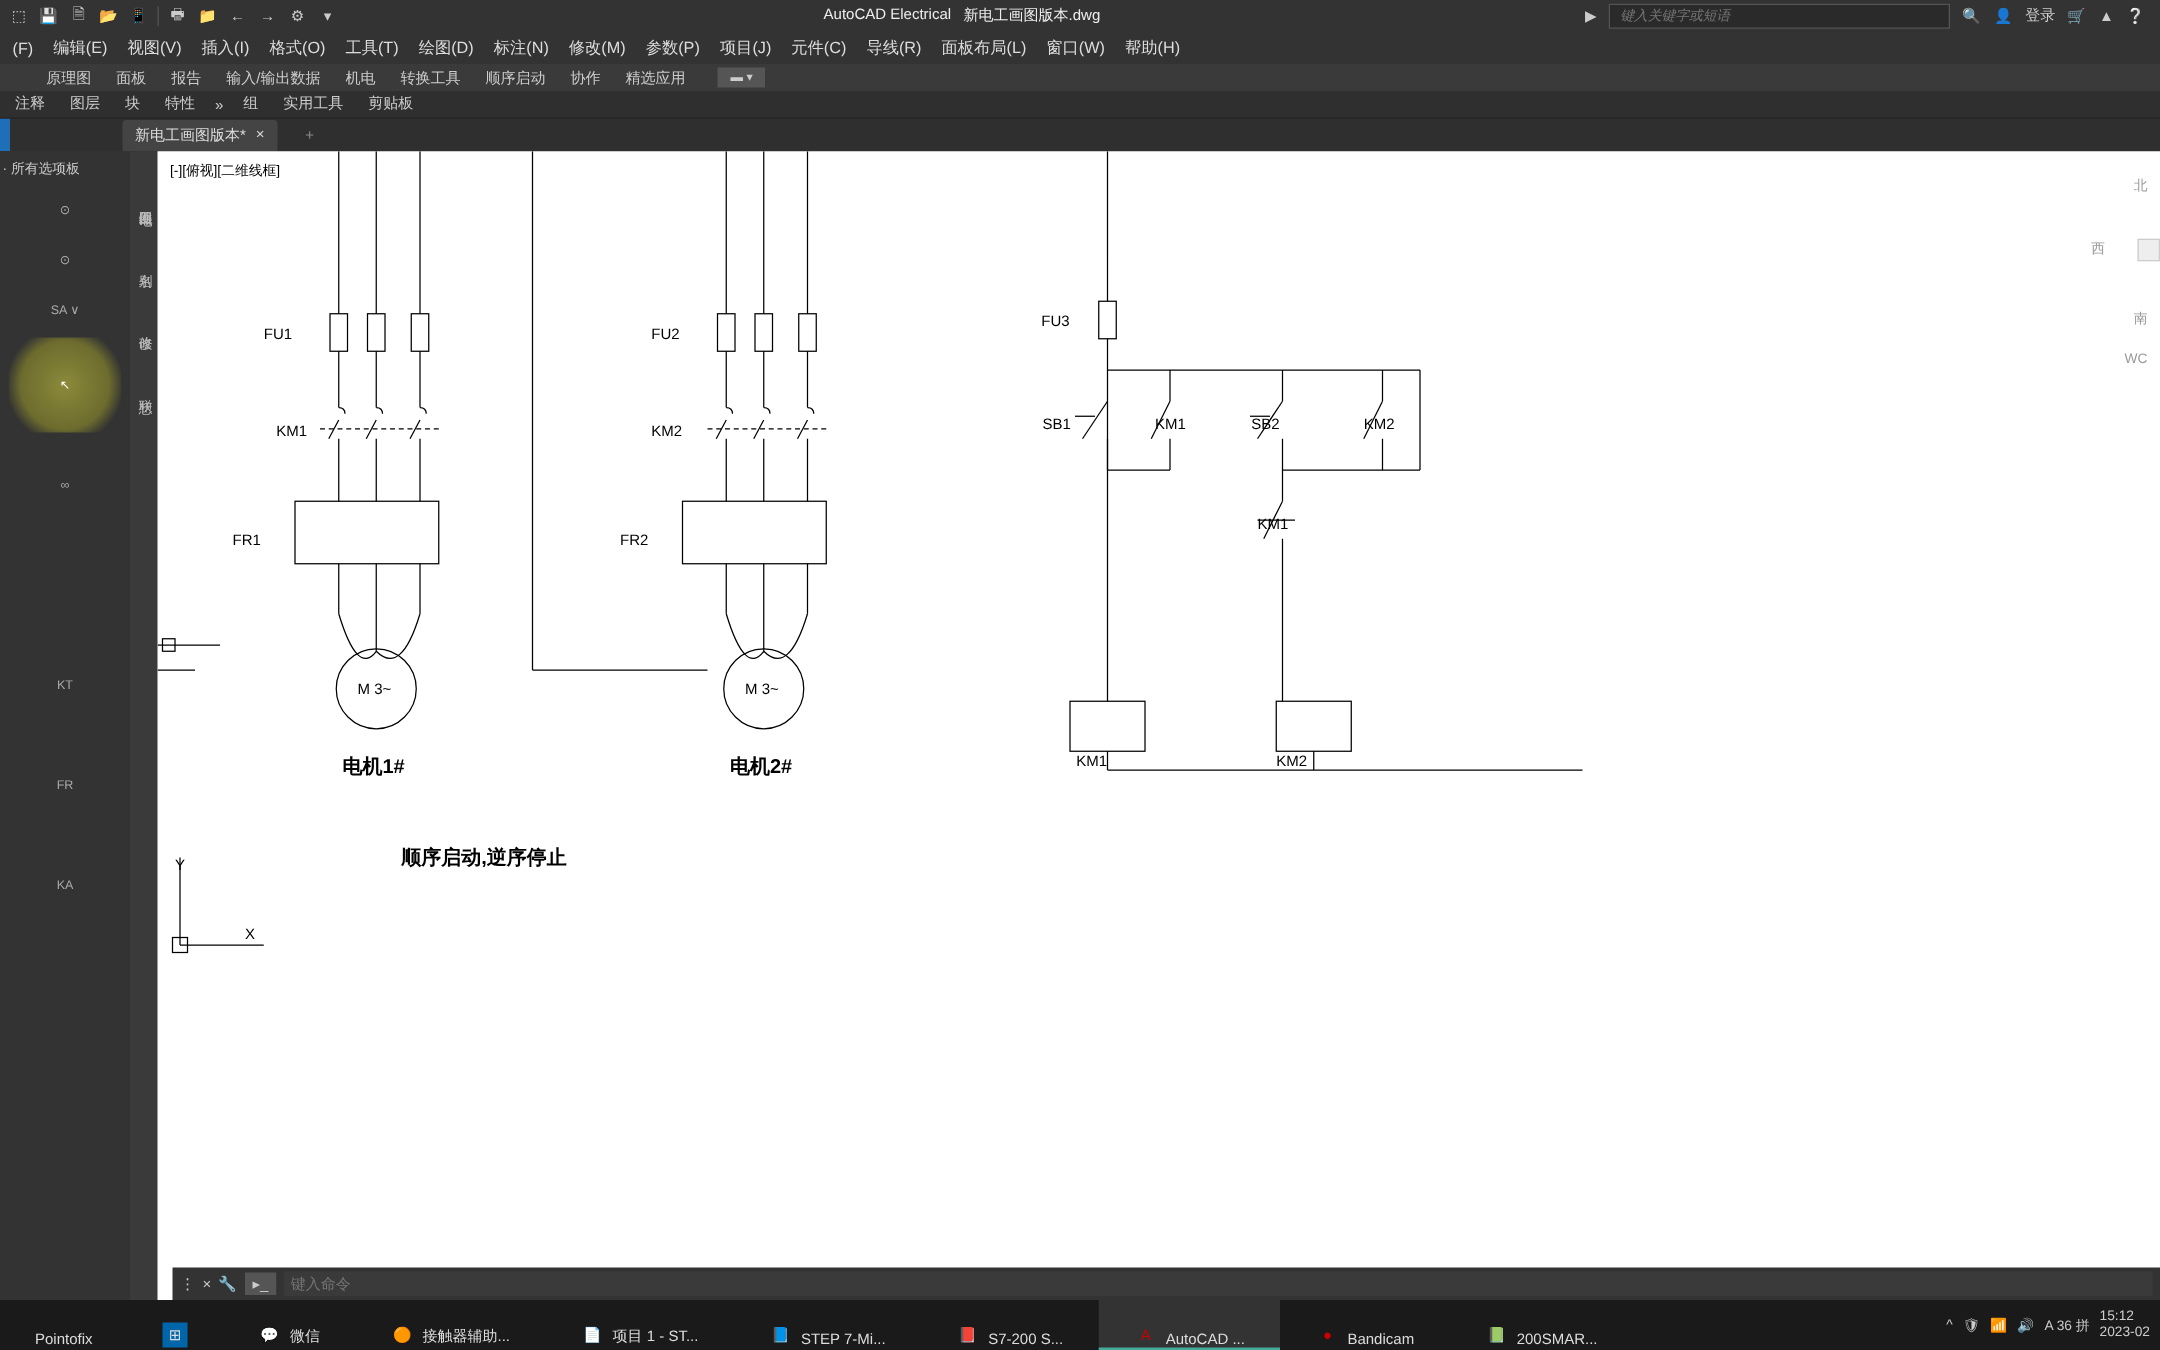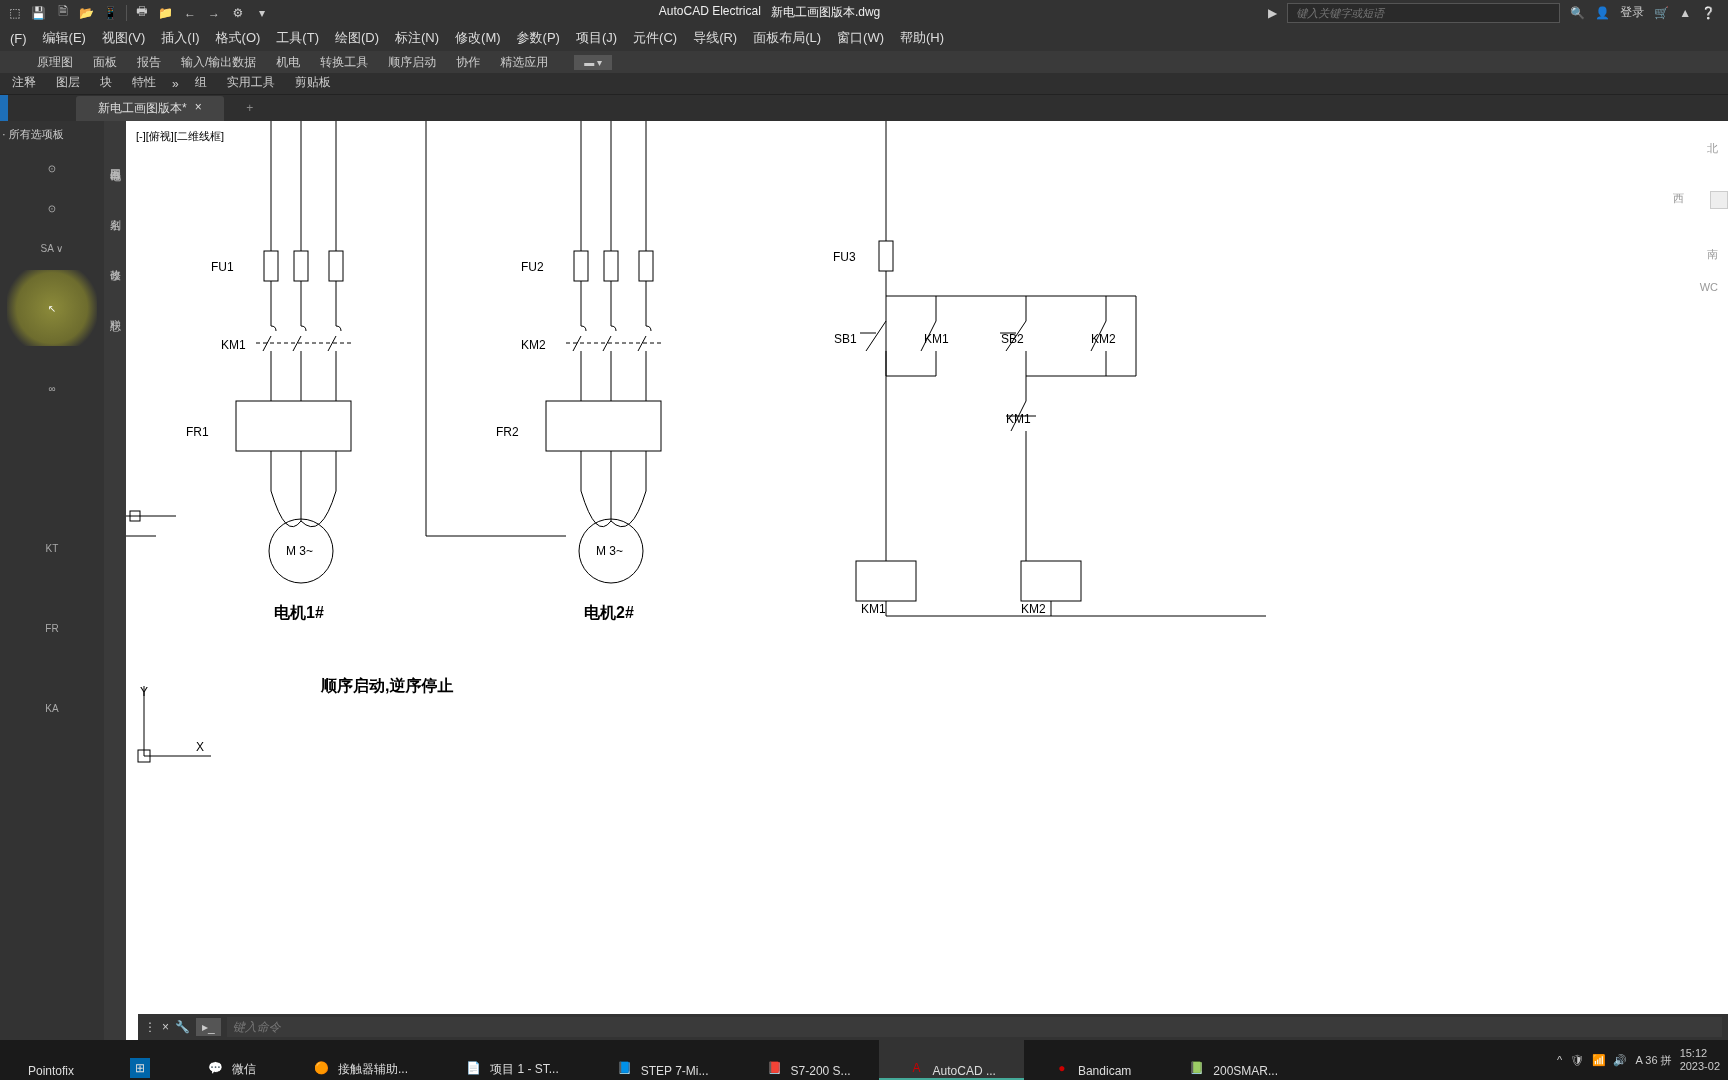--- a/index.html
+++ b/index.html
@@ -11,39 +11,39 @@
 .title-right{display:flex;align-items:center;gap:10px;margin-right:6px}
 .search-box{position:relative}
 .search-box input{background:#2a2a2a;color:#999;border:1px solid #555;padding:3px 120px 3px 8px;font-size:11px;font-style:italic;height:20px}
 .menu-bar{height:26px;background:#333;display:flex;align-items:center;padding:0 2px;gap:0}
 .menu-item{padding:4px 8px;font-size:13px;color:#ddd;cursor:pointer}
 .ribbon-tabs{height:22px;background:#3a3a3a;display:flex;align-items:center;padding:0 27px;gap:0}
 .ribbon-tab{padding:4px 10px;font-size:12px;color:#ccc;cursor:pointer}
 .ribbon-panels{height:22px;background:#2f2f2f;display:flex;align-items:flex-end;padding:0 2px;gap:0;border-bottom:1px solid #222}
 .ribbon-panel{padding:3px 10px;font-size:12px;color:#ccc;cursor:pointer}
 .file-tabs{height:26px;background:#2f2f2f;display:flex;align-items:center;padding:0 6px}
-.file-tab{background:#444;padding:4px 22px;font-size:12px;color:#ddd;margin-left:70px;display:flex;gap:8px;align-items:flex-start;border-radius:3px 3px 0 0}
+.file-tab{background:#444;padding:4px 10px;font-size:12px;color:#ddd;margin-left:92px;display:flex;gap:8px;align-items:flex-start;border-radius:3px 3px 0 0}
 .file-tab-new{margin-left:16px;width:20px;height:20px;display:flex;align-items:center;justify-content:center;cursor:pointer;color:#888}
 .work-area{position:absolute;top:121px;left:0;right:0;bottom:40px;display:flex}
 .left-panel{width:126px;background:#333;display:flex}
 .lp-main{flex:1;background:#333;padding-top:2px}
 .lp-header{font-size:11px;color:#ccc;padding:4px 2px}
 .lp-sym{width:90px;height:76px;display:flex;align-items:center;justify-content:center;margin:4px auto;color:#aaa;font-size:10px}
 .lp-sym.sa{height:36px}
 .lp-sym.sel{background:radial-gradient(circle,#8b8a3a 0%,#6d6c2e 60%,transparent 80%)}
 .lp-side{width:22px;background:#3a3a3a;display:flex;flex-direction:column;align-items:center;gap:50px;padding-top:40px}
 .lp-side span{writing-mode:vertical-rl;font-size:11px;color:#bbb}
 .canvas{flex:1;background:#fff;position:relative}
 .canvas-label{position:absolute;top:8px;left:10px;font-size:11px;color:#000}
 svg.schematic{position:absolute;top:0;left:0}
 .right-widgets{position:absolute;right:0;top:0;width:60px;height:100%;pointer-events:none}
 .rw{position:absolute;right:10px;color:#999;font-size:11px}
 .cmd-bar{position:absolute;bottom:40px;left:138px;right:0;height:26px;background:#333;display:flex;align-items:center;padding:0 6px;gap:6px}
 .cmd-input{flex:1;display:flex;align-items:center;gap:6px}
-.cmd-input input{flex:1;background:#3a3a3a;border:none;color:#f97316;padding:4px 6px;font-size:12px;font-style:italic;height:20px}
+.cmd-input input{flex:1;background:#3a3a3a;border:none;color:#f97316;padding:4px 6px;font-size:12px;height:20px}
 .status-bar{position:absolute;bottom:16px;left:0;right:0;height:24px;background:#2a2a2a;display:flex;align-items:center;justify-content:flex-end;padding:0 6px;gap:4px}
 .sb-item{padding:2px 6px;color:#ccc;font-size:11px;display:flex;align-items:center;gap:3px}
 .sb-item.active{background:#1e6fb8}
 .taskbar{position:absolute;bottom:0;left:0;right:0;height:40px;background:#1a1a1a;display:flex;align-items:center}
 .tb-app{height:40px;padding:0 28px;display:flex;align-items:flex-end;gap:6px;color:#ddd;font-size:12px;cursor:pointer;border-bottom:2px solid transparent}
 .tb-app.active{background:#333;border-bottom-color:#4a9}
 .tb-app-icon{width:20px;height:20px;display:flex;align-items:center;justify-content:center}
 .tray{margin-left:auto;display:flex;align-items:center;gap:8px;padding-right:8px;color:#ccc;font-size:11px}
 .clock{text-align:left;line-height:1.2}
 .schematic text{font-family:Arial;font-size:12px;fill:#000}

